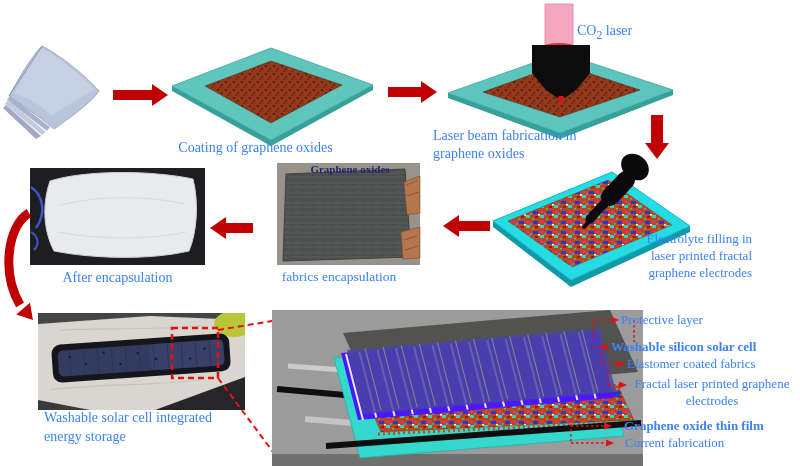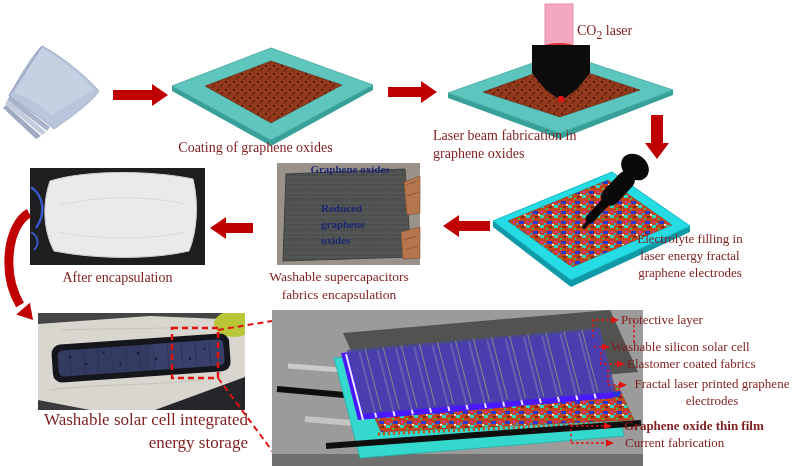--- a/index.html
+++ b/index.html
@@ -1,19 +1,19 @@
 <!DOCTYPE html>
 <html><head>
 <meta charset="utf-8">
 <style>
   html,body{margin:0;padding:0;background:#ffffff;}
   .canvas{position:relative;width:800px;height:466px;background:#ffffff;overflow:hidden;
           font-family:"Liberation Serif", serif;}
   .art{position:absolute;left:0;top:0;}
-  .cap{position:absolute;color:#7f1d1d;font-family:"Liberation Serif",serif;line-height:1.25;}
+  .cap{position:absolute;color:#3b82f6;font-family:"Liberation Serif",serif;line-height:1.25;}
   .c14{font-size:14px;}
   .c13{font-size:13px;line-height:1.3;text-align:center;}
   .center{text-align:center;}
   .nowrap{white-space:nowrap;}
   .overlay{font-size:11px;font-weight:bold;color:#1d2670;}
   .arrow{fill:#c00000;}
   .leader{stroke:#e01212;stroke-width:1.5;fill:none;stroke-dasharray:2.6 2.4;}
   .leadhead{fill:#e01212;}
   .dashline{stroke:#e01212;stroke-width:2;fill:none;stroke-dasharray:6 4;}
 </style>
@@ -193,48 +193,42 @@
 
 <div class="cap c14 center" style="left:153px;top:139px;width:205px;">Coating of graphene oxides</div>
 
 <div class="cap c14" style="left:399px;top:127px;margin-left:34px;">
   <div>Laser beam fabrication in</div>
   <div>graphene oxides</div>
 </div>
 
 <div class="cap c14 nowrap" style="left:577px;top:22px;"><span>CO</span><sub>2</sub><span> laser</span></div>
 
-<div class="cap c13 center" style="left:628px;top:231px;width:124px;">
+<div class="cap c13 center" style="left:628px;top:231px;width:124px;text-align:right;">
   <div class="nowrap">Electrolyte filling in</div>
-  <div class="nowrap">laser energy fractal</div>
+  <div class="nowrap">laser printed fractal</div>
   <div class="nowrap">graphene electrodes</div>
 </div>
 
 <div class="cap overlay center" style="left:292px;top:163px;width:116px;">Graphene oxides</div>
 
-<div class="cap overlay" style="left:321px;top:200px;line-height:16px;">
-  <div>Reduced</div>
-  <div>graphene</div>
-  <div>oxides</div>
-</div>
 
 <div class="cap c13 center" style="left:258px;top:268px;width:162px;font-size:13.5px;">
-  <div>Washable supercapacitors</div>
   <div>fabrics encapsulation</div>
 </div>
 
 <div class="cap c14 center" style="left:40px;top:269px;width:155px;">After encapsulation</div>
 
-<div class="cap" style="left:44px;top:409px;font-size:17px;line-height:1.35;text-align:right;">
+<div class="cap" style="left:44px;top:409px;font-size:14px;line-height:1.35;">
   <div>Washable solar cell integrated</div>
   <div>energy storage</div>
 </div>
 
 <div class="cap c13 nowrap" style="left:621px;top:312px;">Protective layer</div>
-<div class="cap c13 nowrap" style="left:611px;top:339px;">Washable silicon solar cell</div>
+<div class="cap c13 nowrap" style="left:611px;top:339px;font-weight:bold;">Washable silicon solar cell</div>
 <div class="cap c13 nowrap" style="left:627px;top:356px;">Elastomer coated fabrics</div>
 <div class="cap c13 center" style="left:622px;top:376px;width:180px;">
   <div class="nowrap">Fractal laser printed graphene</div>
   <div>electrodes</div>
 </div>
 <div class="cap c13 nowrap" style="left:624px;top:418px;font-weight:bold;">Graphene oxide thin film</div>
 <div class="cap c13 nowrap" style="left:625px;top:435px;">Current fabrication</div>
 
 </div>
 

